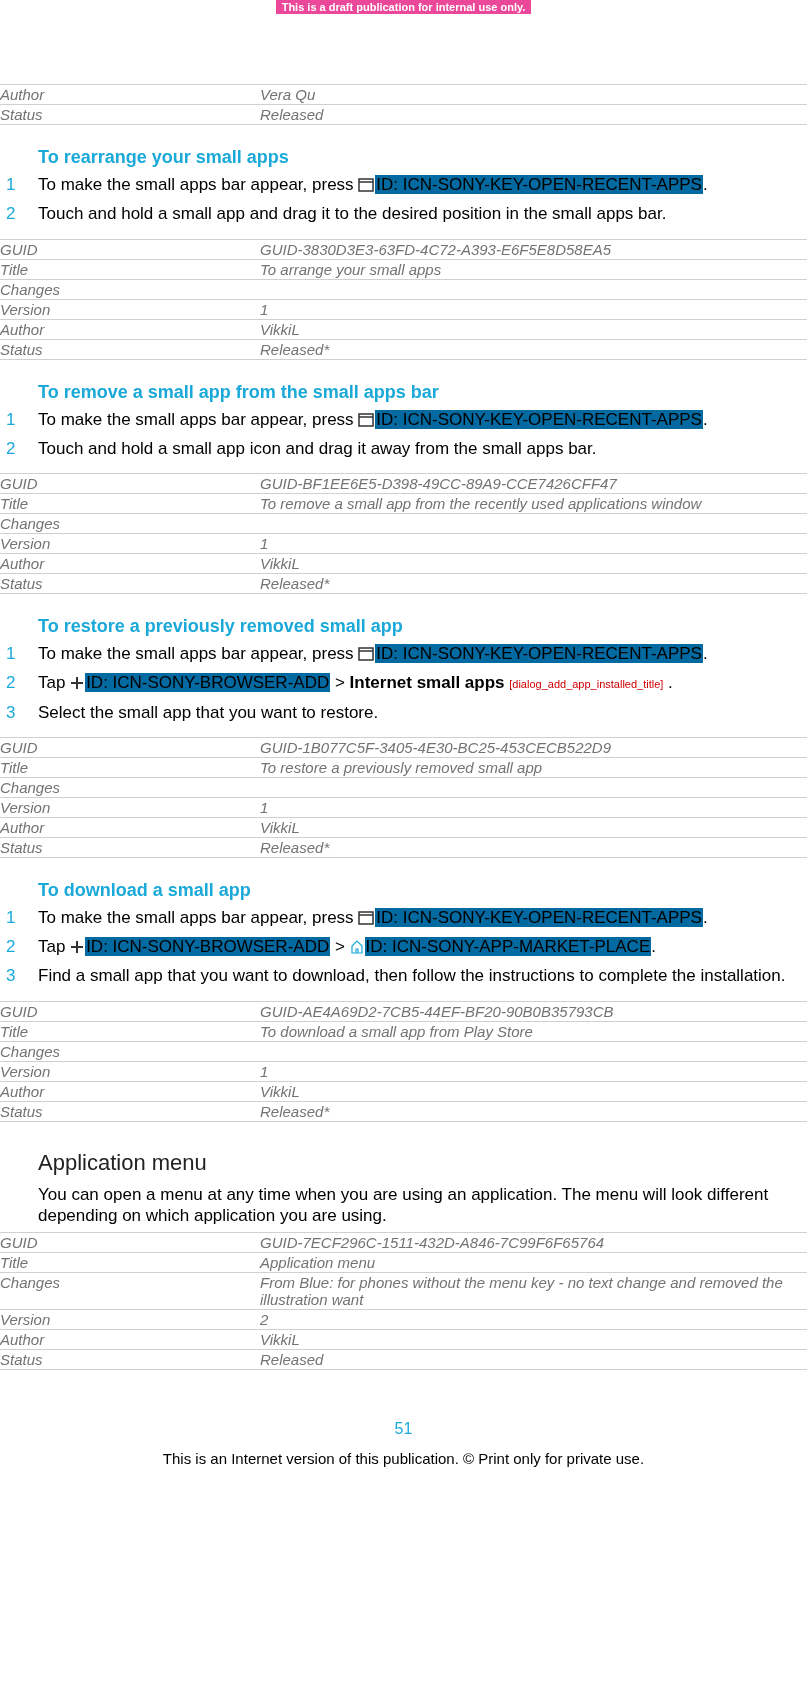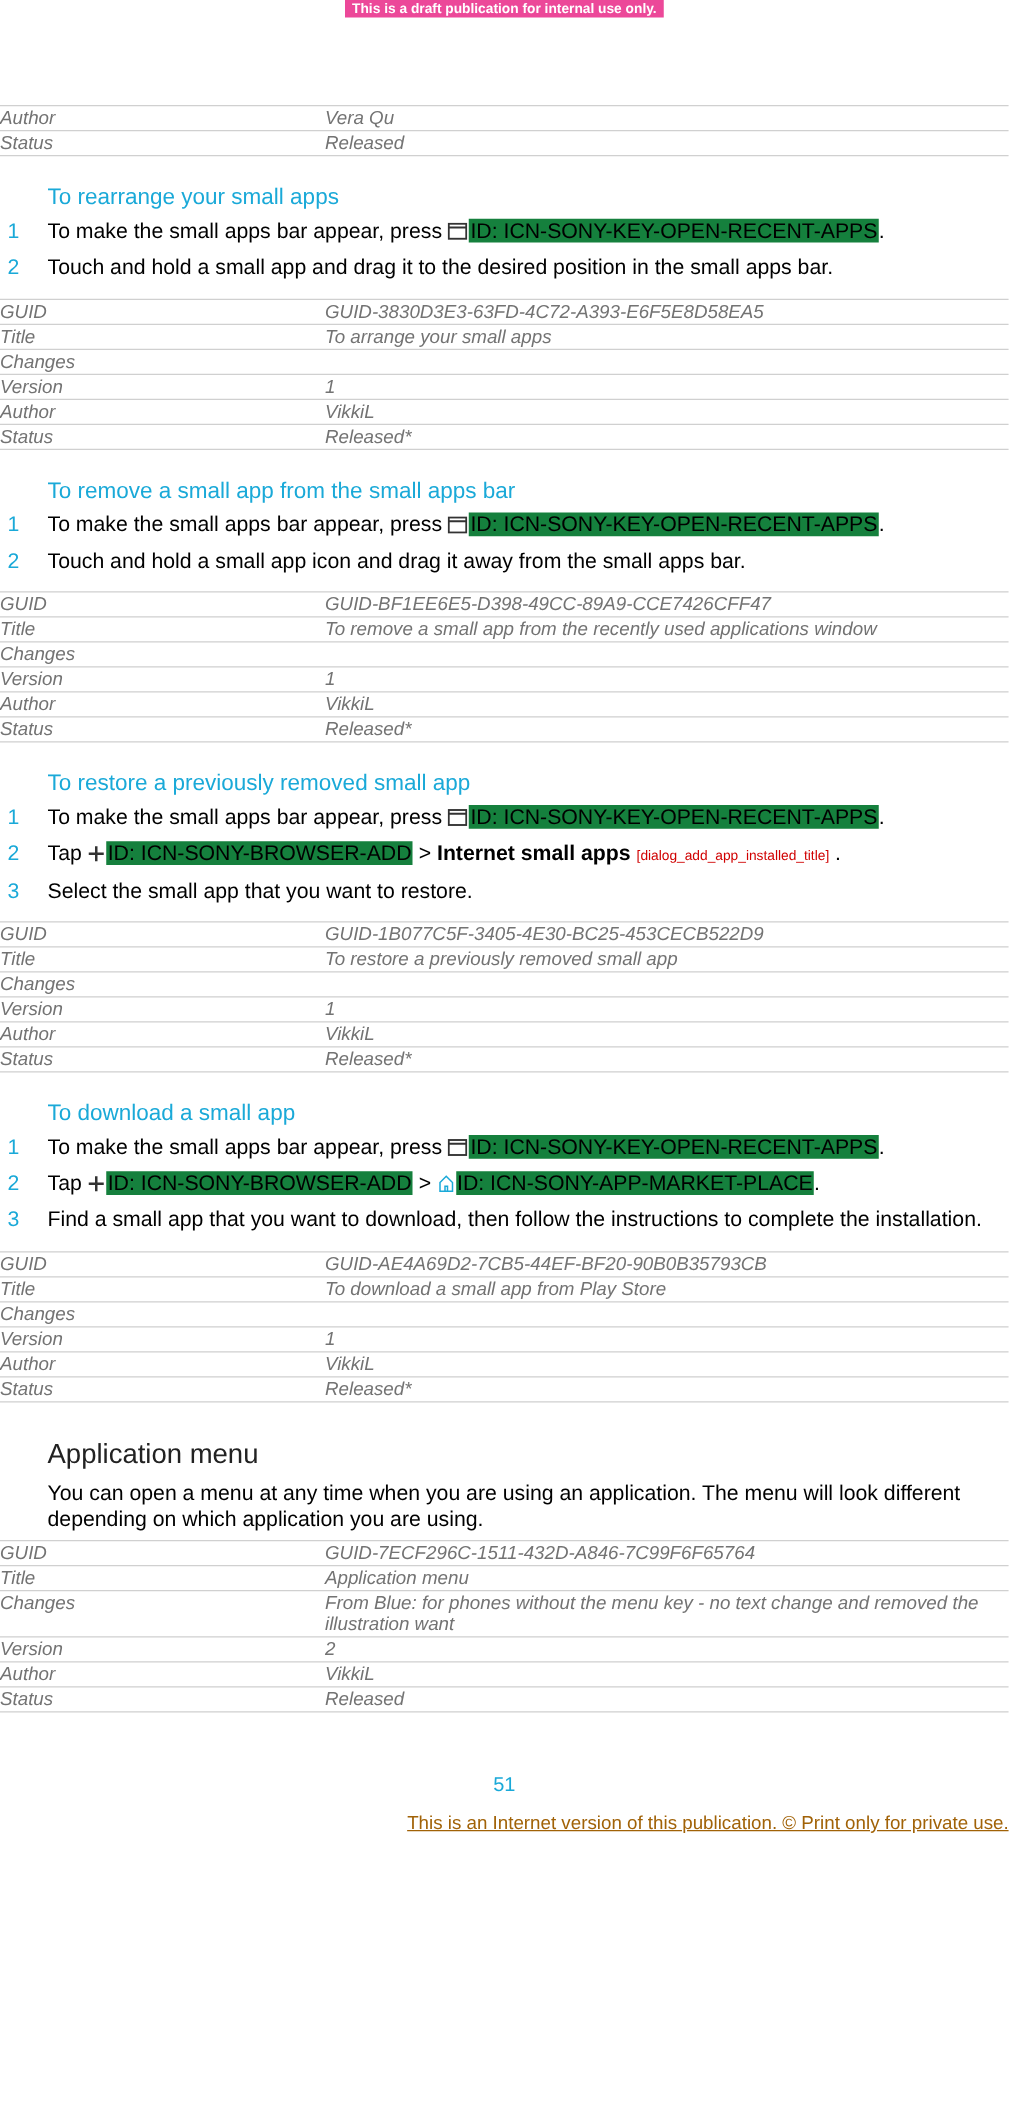--- a/index.html
+++ b/index.html
@@ -35,21 +35,21 @@
     border-bottom: 1px solid #d0d0d0;
     padding: 1px 0;
     vertical-align: top;
   }
   .meta-table td:first-child {
     width: 260px;
   }
   .section-heading {
     color: #1aa9d8;
     font-size: 18px;
-    font-weight: normal;
+    font-weight: bold;
     margin: 22px 0 6px 38px;
   }
   .section-heading-dark {
     color: #222;
     font-size: 22px;
     font-weight: normal;
     margin: 28px 0 8px 38px;
   }
   .body-para {
     font-size: 17px;
@@ -71,44 +71,43 @@
   }
   ol.steps > li::before {
     content: counter(step);
     position: absolute;
     left: 6px;
     top: 0;
     color: #1aa9d8;
     font-size: 17px;
   }
   .id-token {
-    background: #15803d;
+    background: #0369a1;
     padding: 0 1px;
   }
   .inline-icon {
     display: inline-block;
     vertical-align: -2px;
     margin-right: 1px;
   }
   .red-bracket {
     color: #d00000;
     font-size: 11px;
   }
   .page-number {
     color: #1aa9d8;
     text-align: center;
     font-size: 16px;
     margin: 50px 0 12px 0;
   }
   .footer {
-    color: #a16207;
-    text-align: right;
+    color: #000000;
+    text-align: center;
     font-size: 15px;
     margin-bottom: 6px;
-    text-decoration: underline;
   }
 </style>
 </head>
 <body>
 
 <div class="draft-banner">This is a draft publication for internal use only.</div>
 
 <div class="content">
 
   <table class="meta-table">

